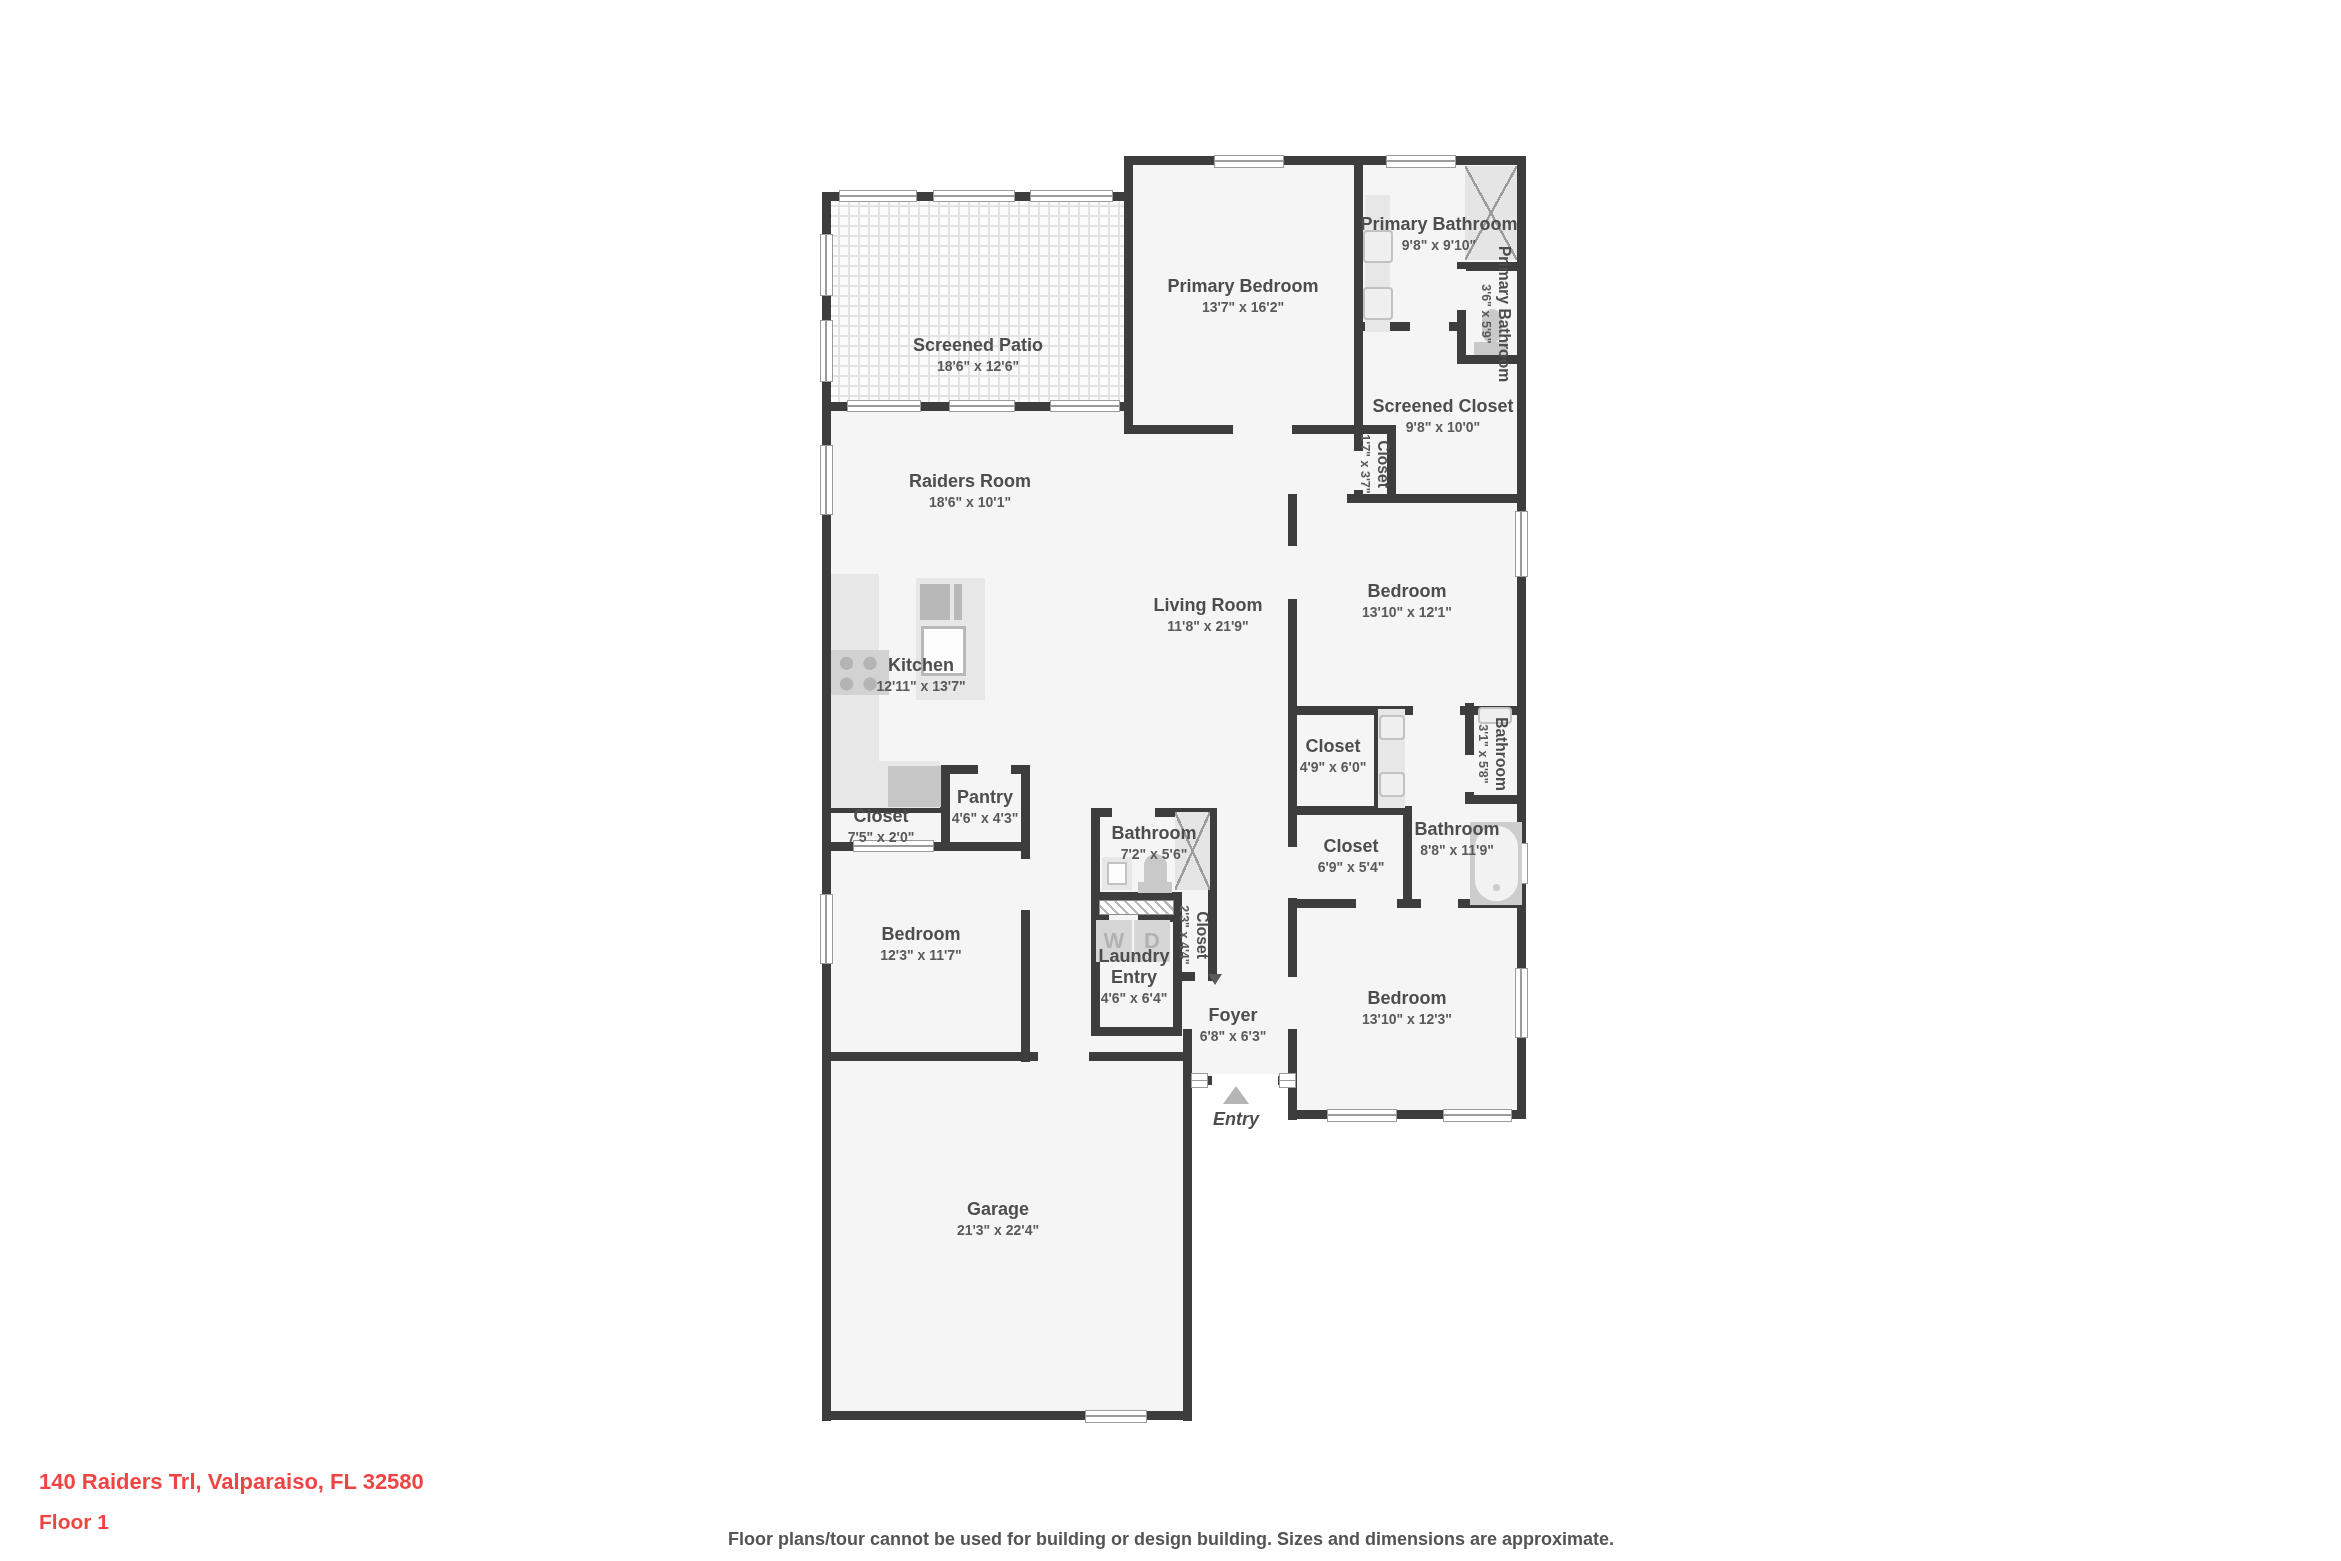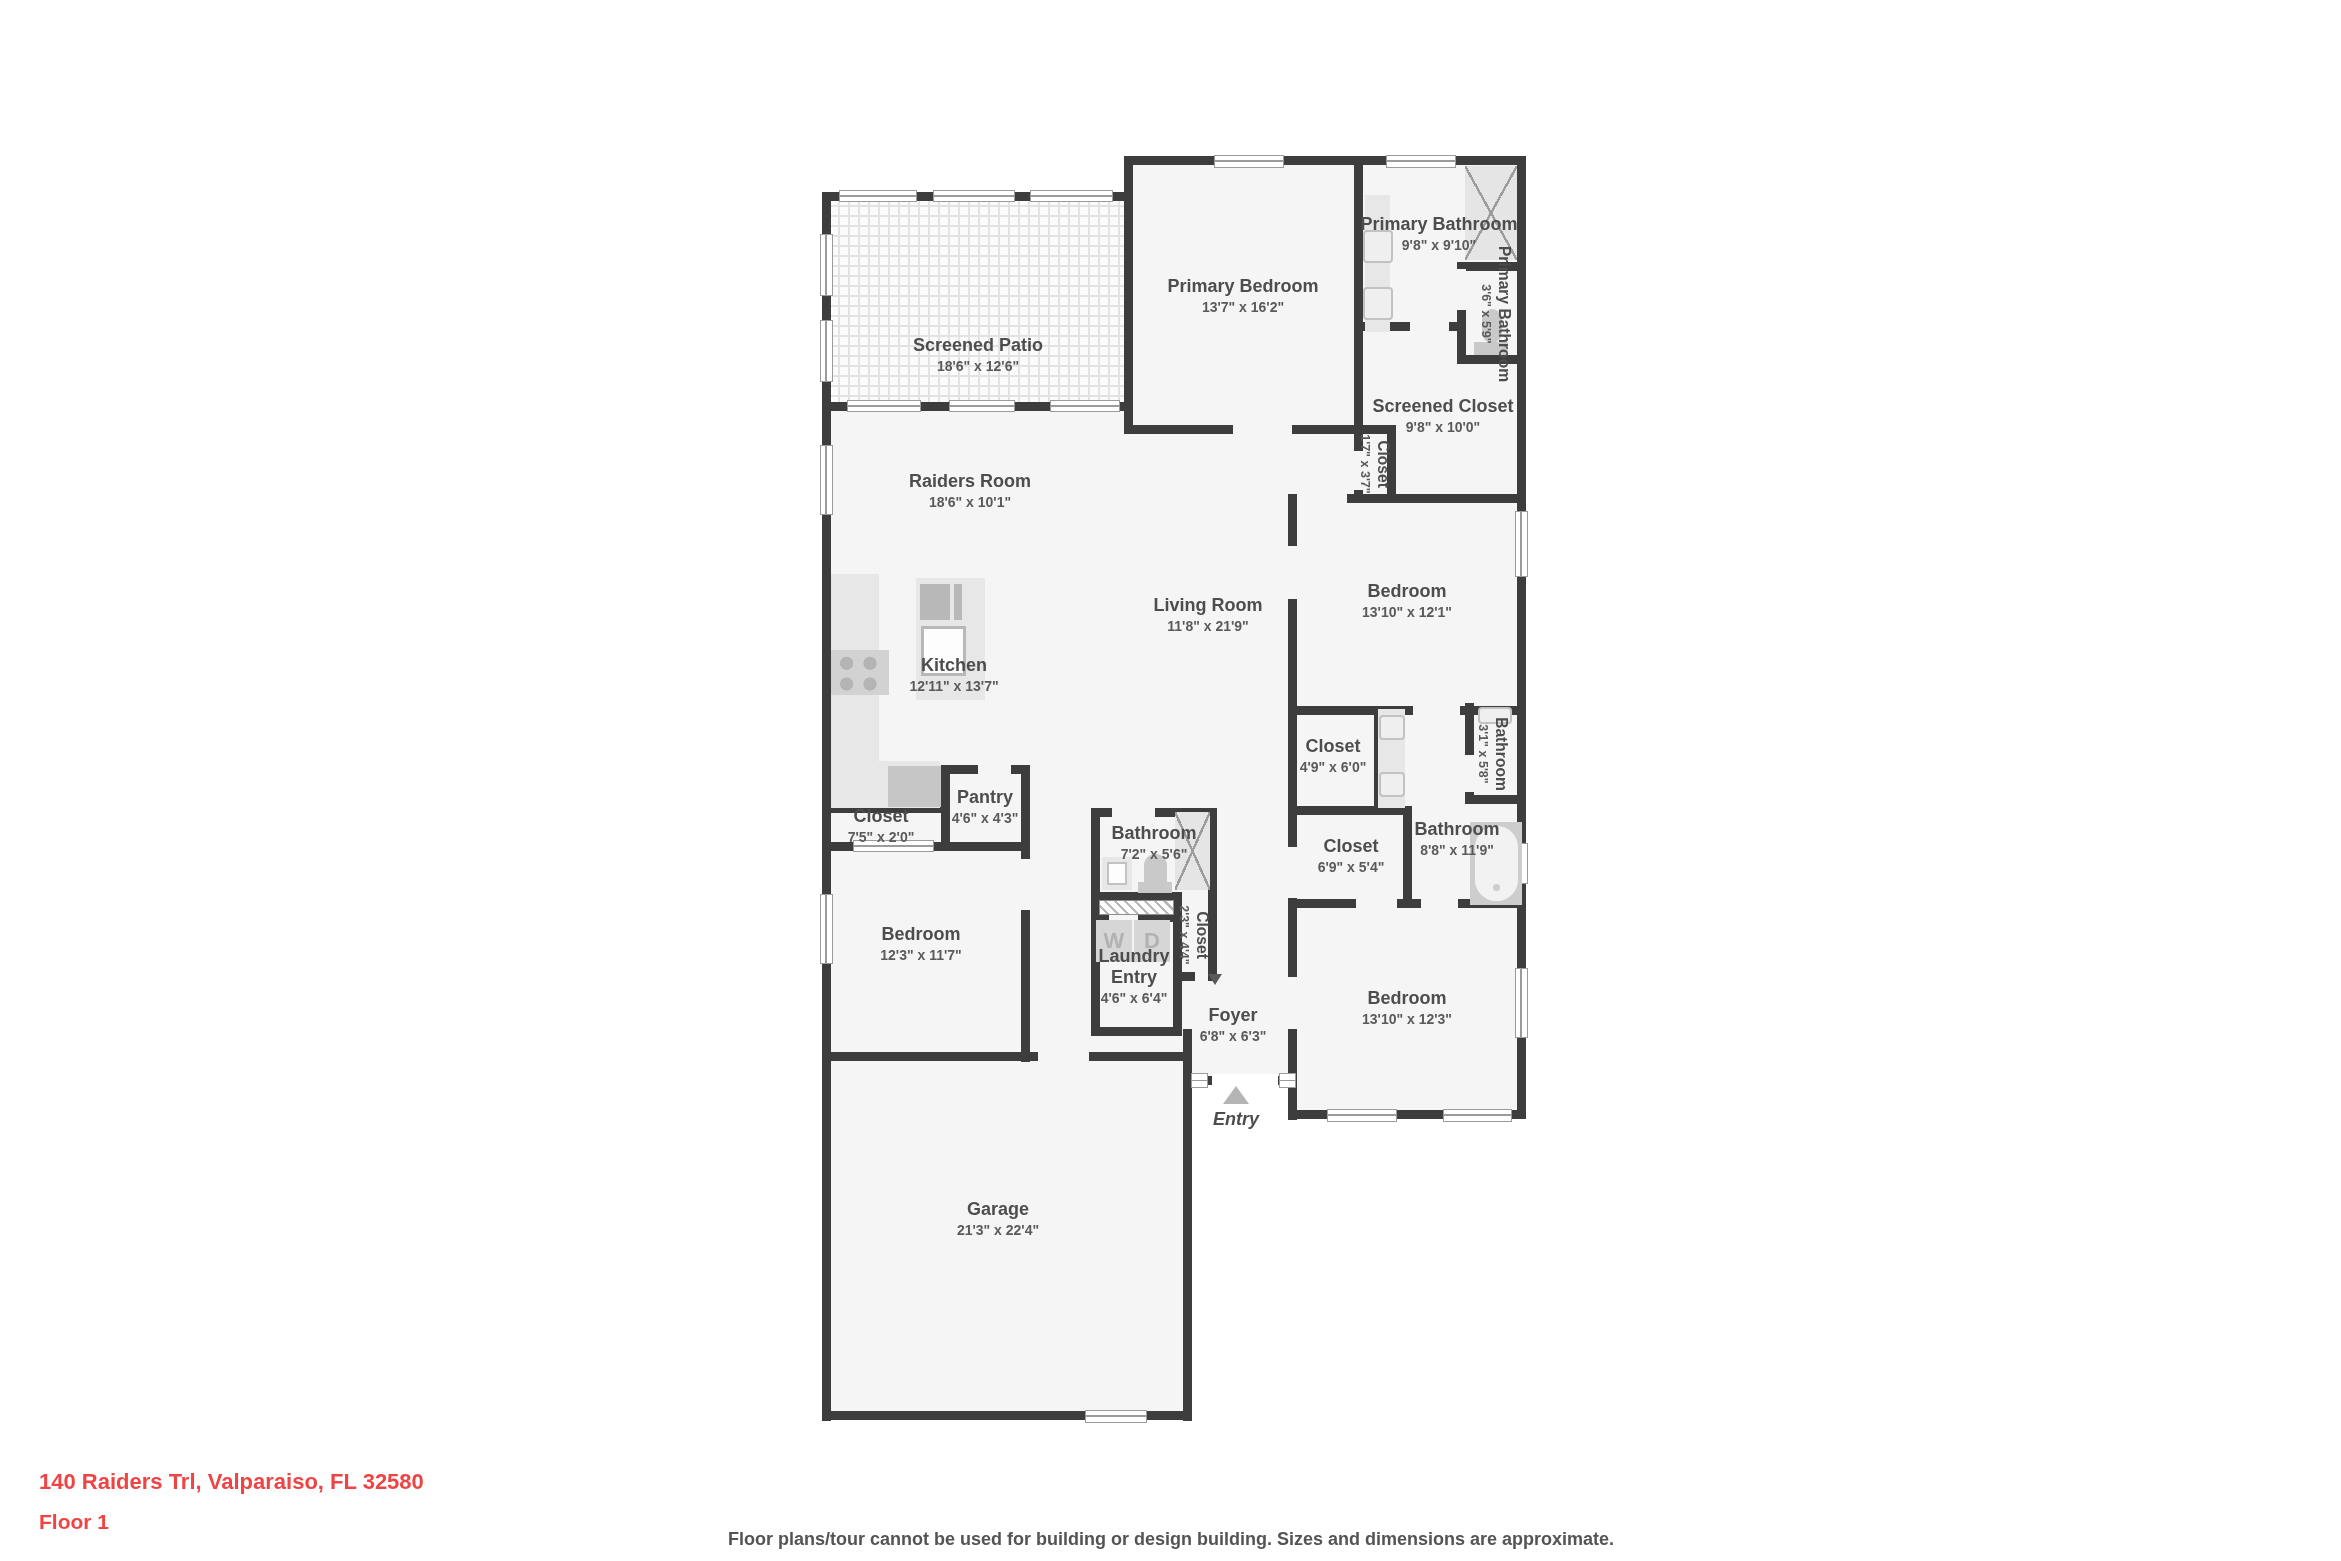--- a/index.html
+++ b/index.html
@@ -208,21 +208,21 @@
     <div class="rdims">1'7" x 3'7"</div>
   </div>
 <div class="room-label" style="left:970px;top:490px;">
   <div class="rname">Raiders Room</div>
     <div class="rdims">18'6" x 10'1"</div>
   </div>
 <div class="room-label" style="left:1208px;top:614px;">
   <div class="rname">Living Room</div>
     <div class="rdims">11'8" x 21'9"</div>
   </div>
-<div class="room-label" style="left:921px;top:674px;margin-left:33px;">
+<div class="room-label" style="left:921px;top:674px;">
   <div class="rname">Kitchen</div>
     <div class="rdims">12'11" x 13'7"</div>
   </div>
 <div class="room-label" style="left:1407px;top:600px;">
   <div class="rname">Bedroom</div>
     <div class="rdims">13'10" x 12'1"</div>
   </div>
 <div class="room-label" style="left:1333px;top:755px;">
   <div class="rname">Closet</div>
     <div class="rdims">4'9" x 6'0"</div>

